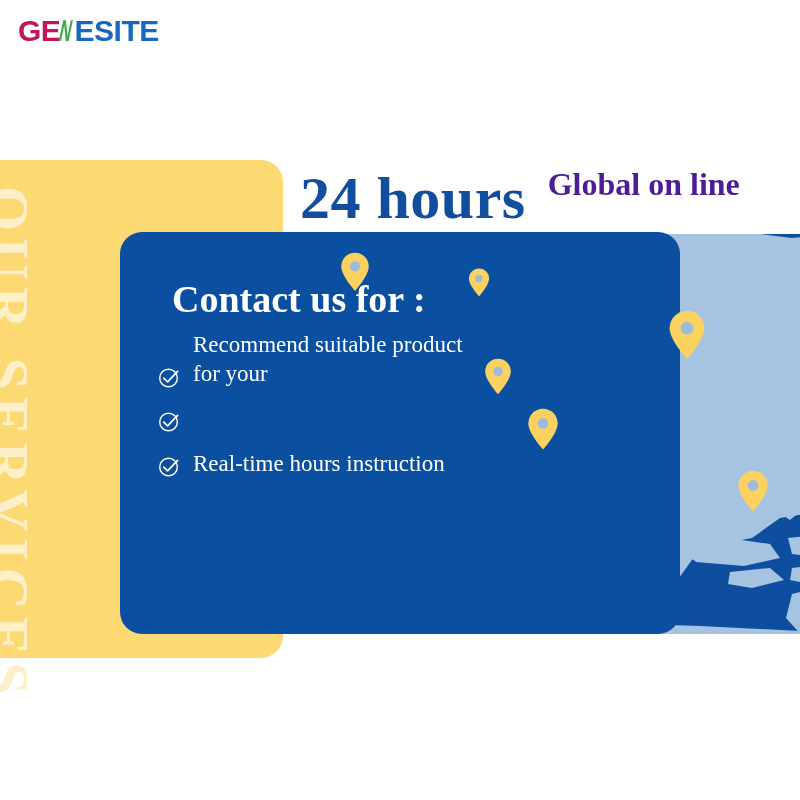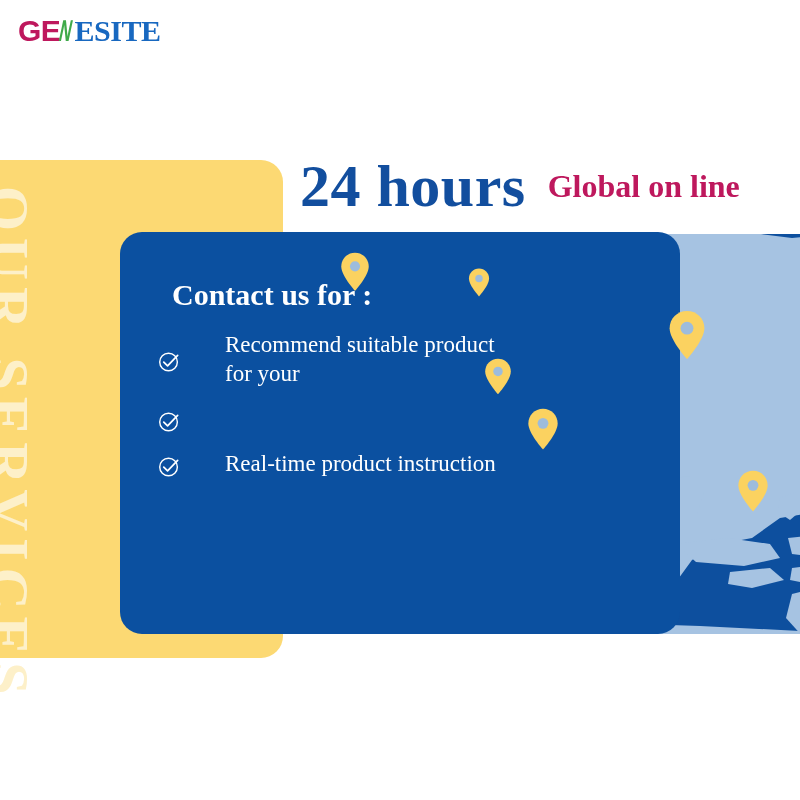--- a/index.html
+++ b/index.html
@@ -32,21 +32,21 @@
     white-space: nowrap;
     user-select: none;
   }
   #logo .lg-a { color: #be185d; }
   #logo .lg-slash {
     color: #3faa4a;
     display: inline-block;
     transform: skewX(-12deg) scaleX(0.55);
     margin: 0 -2px 0 -5px;
   }
-  #logo .lg-b { color: #1868c0; font-family: Liberation Serif, serif; }
+  #logo .lg-b { color: #1868c0; }
 
   
   #map-panel {
     position: absolute;
     left: 300px;
     top: 234px;
     width: 500px;
     height: 400px;
     background: #0d4f9e;
     overflow: hidden;
@@ -107,75 +107,74 @@
     background: #0b50a0;
     border-radius: 22px;
   }
   #card-heading {
     position: absolute;
     left: 52px;
     top: 48px;
     color: #ffffff;
     font-family: "Liberation Serif", serif;
     font-weight: bold;
-    font-size: 30px;
+    font-size: 38px;
     line-height: 1;
     white-space: nowrap;
   }
   #service-list {
     position: absolute;
     left: 20px;
     top: 98px;
     width: 470px;
     list-style: none;
     margin: 0;
     padding: 0;
   }
   .service-item {
     position: relative;
     display: flex;
-    align-items: center;
+    align-items: flex-end;
     margin-bottom: 16px;
     padding-left: 18px;
-    gap: 32px;
   }
   .check-icon {
     flex: 0 0 auto;
     width: 23px;
     height: 23px;
     margin-top: 5px;
     margin-right: 12px;
   }
   .service-text {
     color: #ffffff;
     font-family: "Liberation Serif", serif;
     font-size: 23px;
     line-height: 1.28;
     white-space: pre-line;
   }
 
   
   #headline {
     position: absolute;
     left: 300px;
-    top: 156px;
+    top: 168px;
     display: flex;
-    align-items: center;
+    align-items: flex-start;
     white-space: nowrap;
   }
   #headline-main {
     color: #124e9e;
     font-family: "Liberation Serif", serif;
     font-weight: bold;
     font-size: 60px;
     line-height: 1;
     letter-spacing: 0.5px;
   }
   #headline-sub {
-    color: #be185d;
+    color: #4c1d95;
     font-family: "Liberation Serif", serif;
     font-weight: bold;
     font-size: 32px;
     line-height: 1;
     margin-left: 22px;
   }
 </style>
 </head>
 <body>
 
@@ -267,21 +266,21 @@
           <svg class="check-icon" viewBox="0 0 24 24">
             <circle cx="11" cy="12.5" r="9.2" fill="none" stroke="#ffffff" stroke-width="1.5"></circle>
             <path d="M6 12.6 L10 16.6 L20.5 5.6" fill="none" stroke="#ffffff" stroke-width="1.8" stroke-linecap="round" stroke-linejoin="round"></path>
           </svg>
         </li>
         <li class="service-item">
           <svg class="check-icon" viewBox="0 0 24 24">
             <circle cx="11" cy="12.5" r="9.2" fill="none" stroke="#ffffff" stroke-width="1.5"></circle>
             <path d="M6 12.6 L10 16.6 L20.5 5.6" fill="none" stroke="#ffffff" stroke-width="1.8" stroke-linecap="round" stroke-linejoin="round"></path>
           </svg>
-          <span class="service-text">Real-time product instruction</span>
+          <span class="service-text">Real-time hours instruction</span>
         </li>
       </ul>
   </div>
 
   <div id="logo">
     <span class="lg-a">GE</span><span class="lg-slash">N</span><span class="lg-b">ESITE</span>
   </div>
 
 <div class="pin" style="left: 340px; top: 252px; width: 30px; height: 39.6px;"><svg width="30" height="39.6" viewBox="0 0 24 32">
         <path d="M12 0.6 C5.7 0.6 0.9 5.5 0.9 11.7 C0.9 19.2 12 31.4 12 31.4 S23.1 19.2 23.1 11.7 C23.1 5.5 18.3 0.6 12 0.6 Z" fill="#fbd260"></path>

